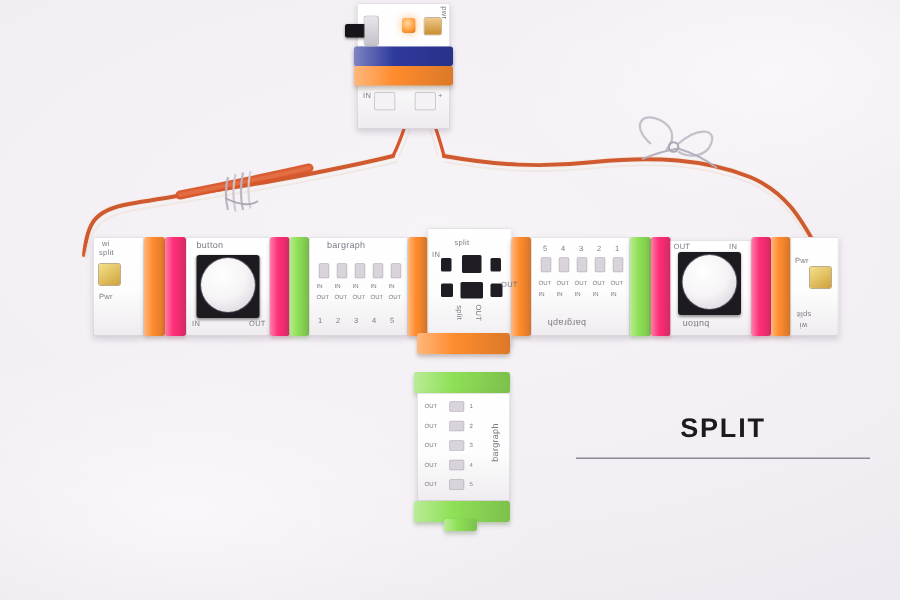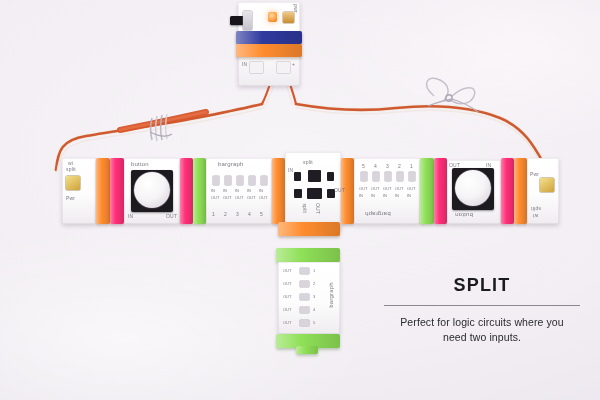--- a/index.html
+++ b/index.html
@@ -293,16 +293,15 @@
     <div class="ledlbl" style="left:313px;top:294px;">3</div>
     <div class="ledlbl" style="left:313px;top:307px;">4</div>
     <div class="ledlbl" style="left:313px;top:320px;">5</div>
 
     <div class="silk big rotm90" style="left:318px;top:292px;">bargraph</div>
   </div>
 
   <div class="caption">
     <div class="cap-title">SPLIT</div>
     <div class="cap-rule"></div>
-    <div class="cap-body">Perfect for logic circuits where you need two inputs.</div>
   </div>
 
 </div>
 
 </body></html>

